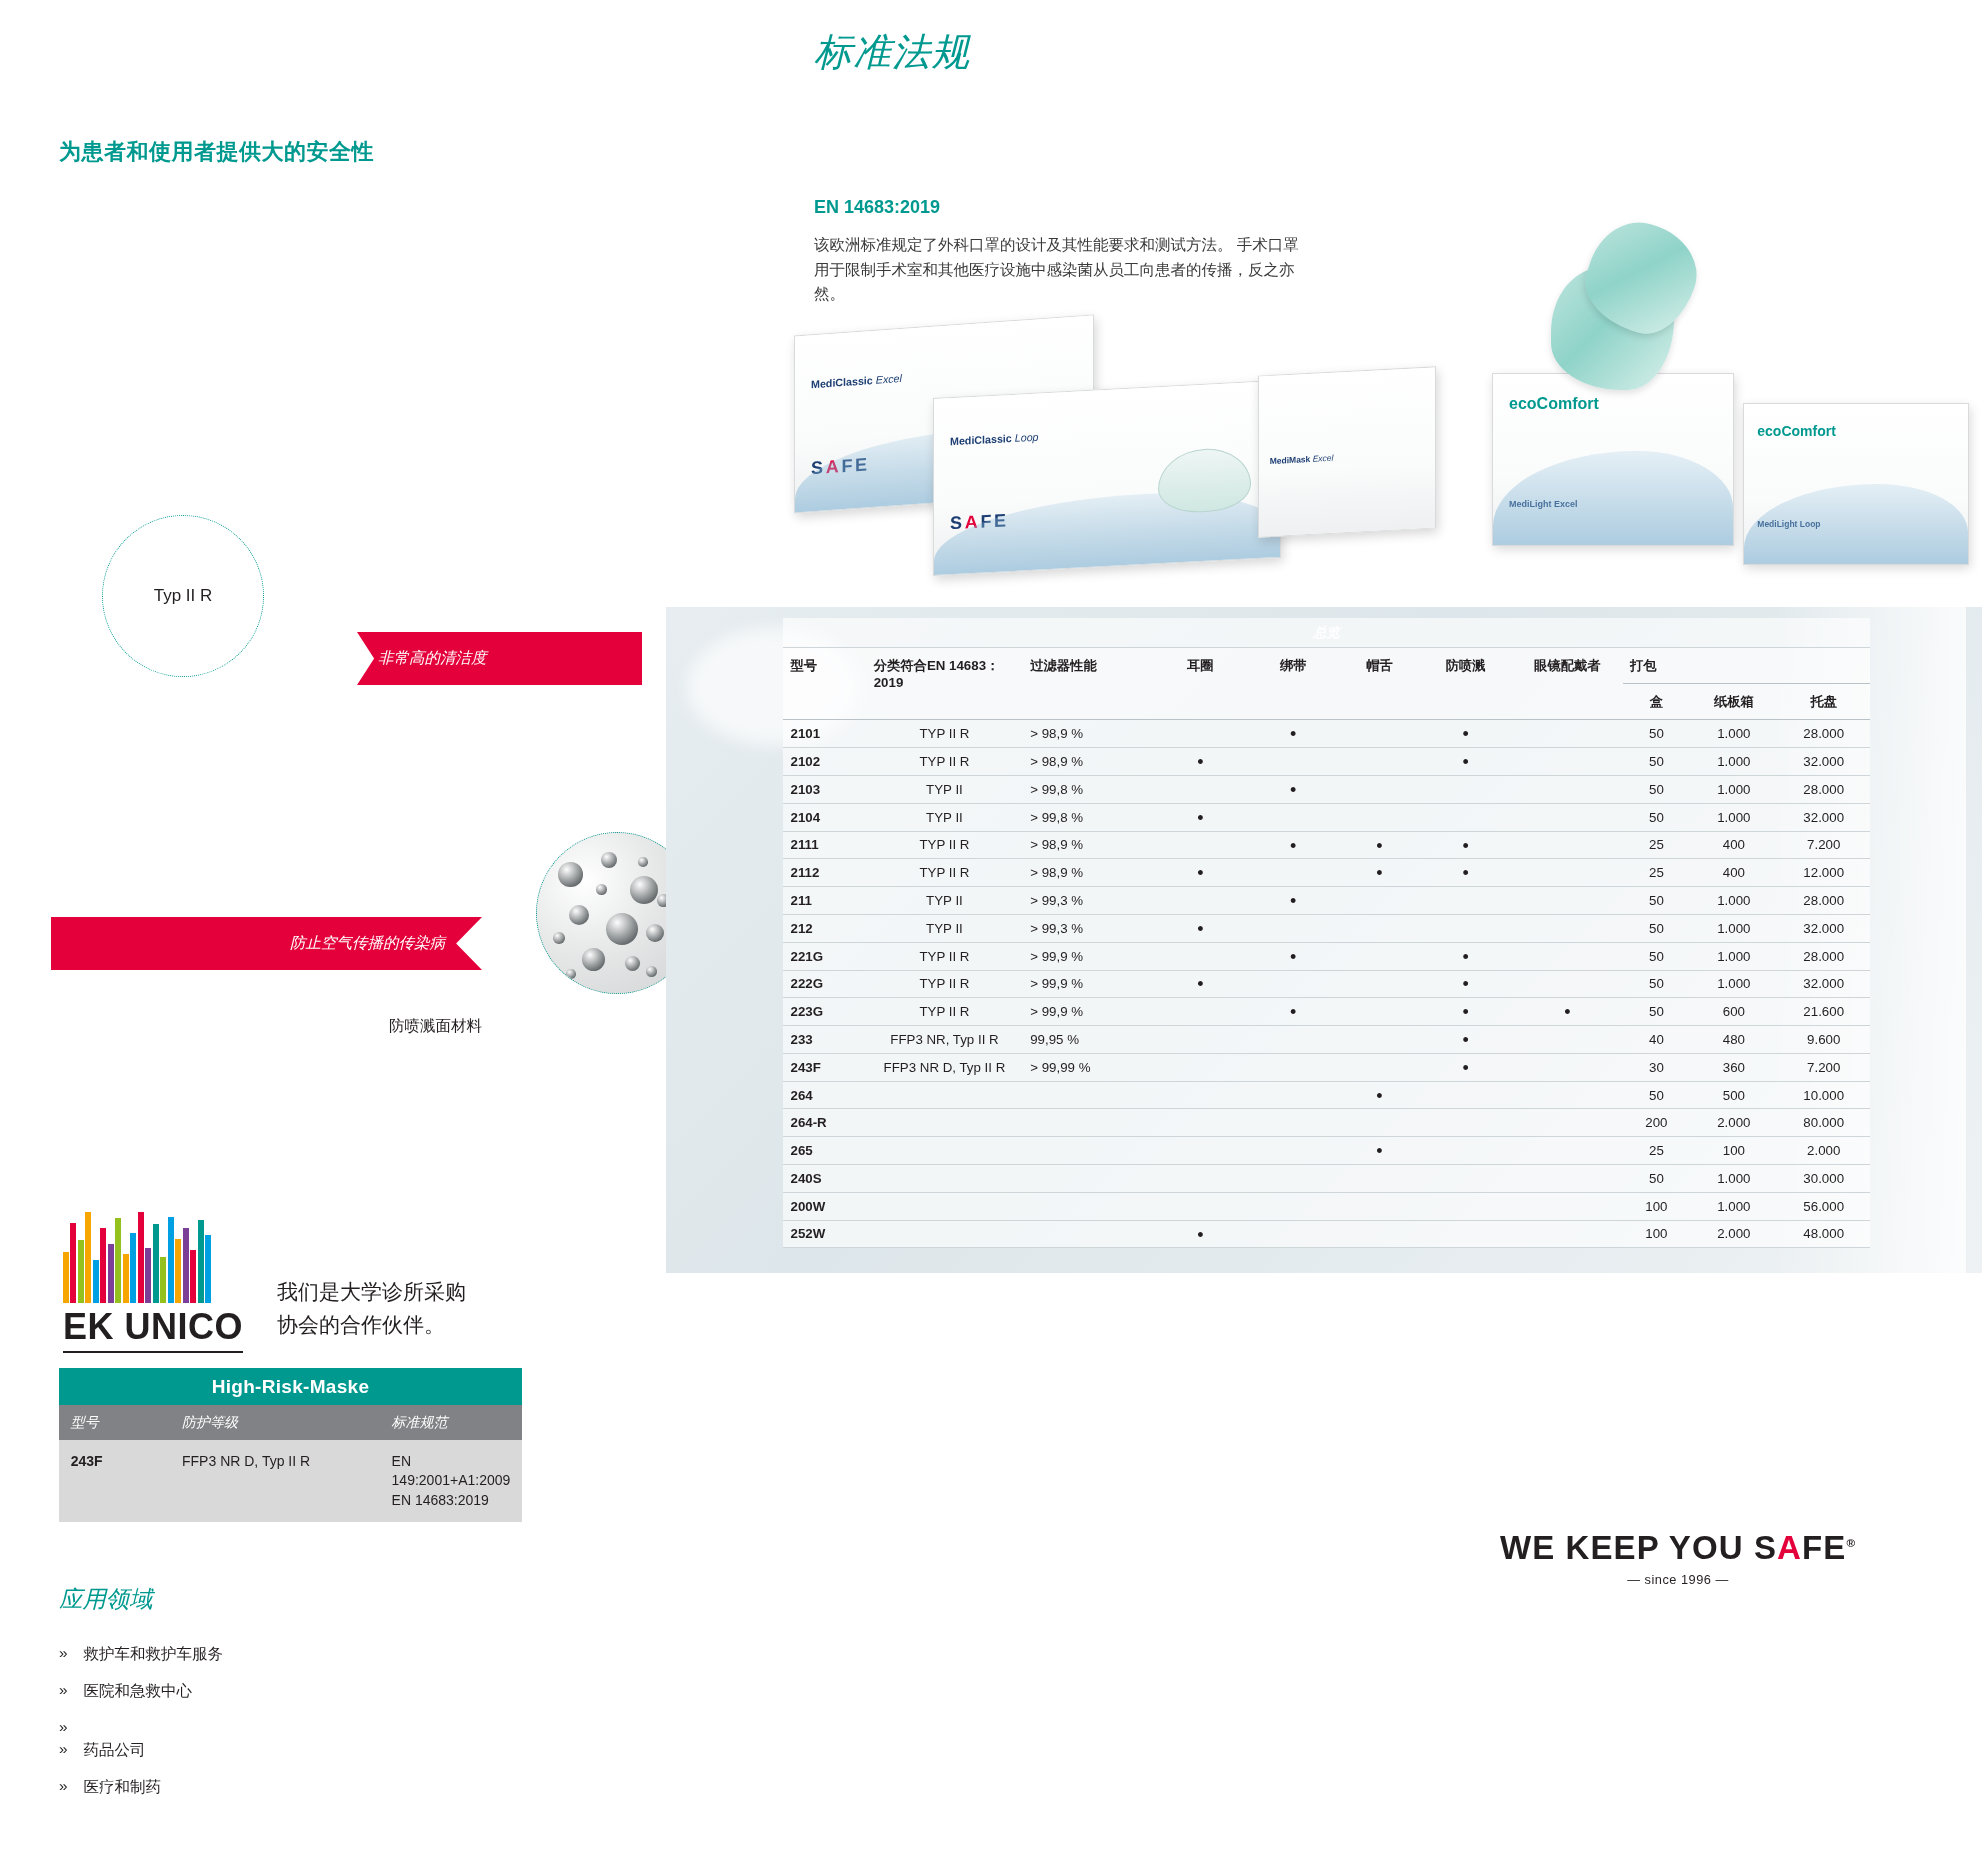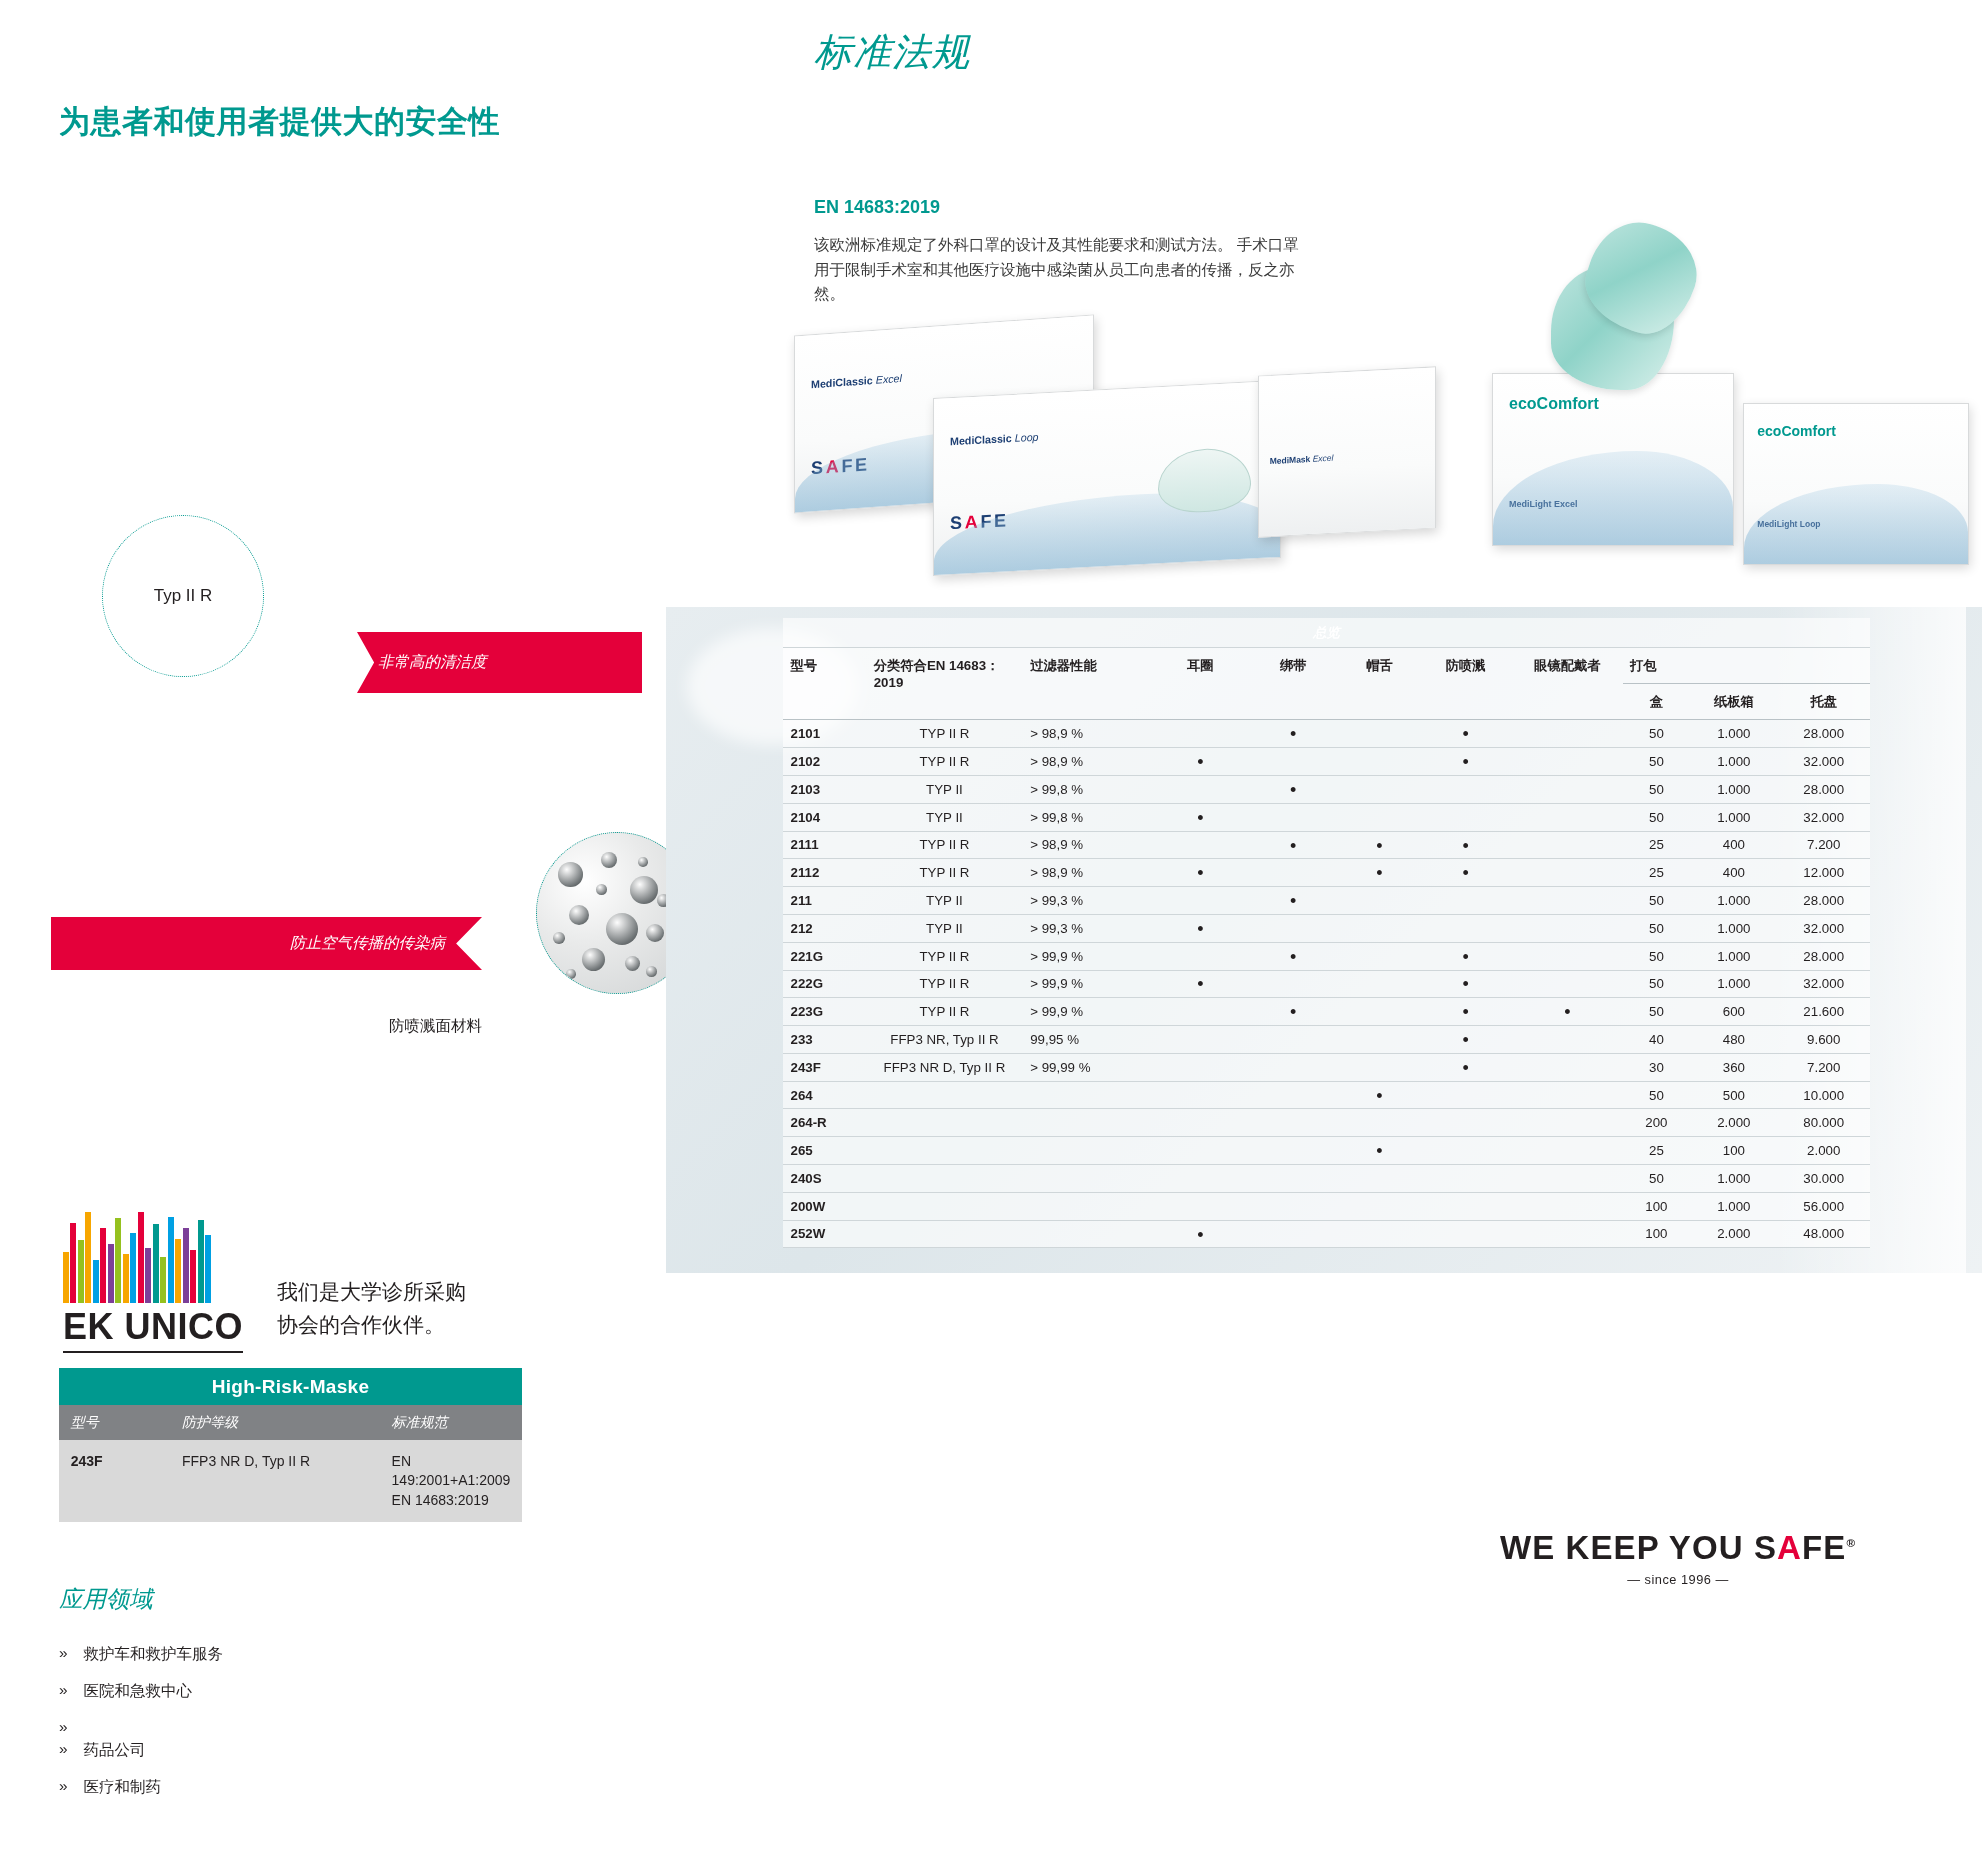--- a/index.html
+++ b/index.html
@@ -30,22 +30,22 @@
   .heading-italic {
     font-family: "DejaVu Sans", sans-serif;
     font-style: italic;
     font-weight: 400;
     color: #00998f;
     font-size: 38px;
     letter-spacing: 1.1px;
     line-height: 1.1;
   }
   .sub-heading {
-    margin-top: 69px;
-    font-size: 31px;
+    margin-top: 105px;
+    font-size: 22px;
     font-weight: 700;
     color: #00998f;
     letter-spacing: 0.5px;
   }
   .body-text {
     margin-top: 22.4px;
     font-size: 15.5px;
     line-height: 1.65;
     color: #3a3a3a;
     max-width: 538px;
@@ -153,21 +153,21 @@
     font-size: 15.5px;
     display: flex;
     align-items: center;
     padding-left: 21px;
     font-style: italic;
   }
   .flag-top {
     left: 298px;
     top: 136px;
     width: 264px;
-    height: 61px;
+    height: 53px;
     clip-path: polygon(0 0, 100% 0, 100% 100%, 0 100%, 6% 50%);
   }
   .flag-bottom {
     left: -8px;
     top: 421px;
     width: 394px;
     height: 53px;
     clip-path: polygon(0 0, 100% 0, 94% 50%, 100% 100%, 0 100%);
     justify-content: flex-end;
     padding-right: 37px;

